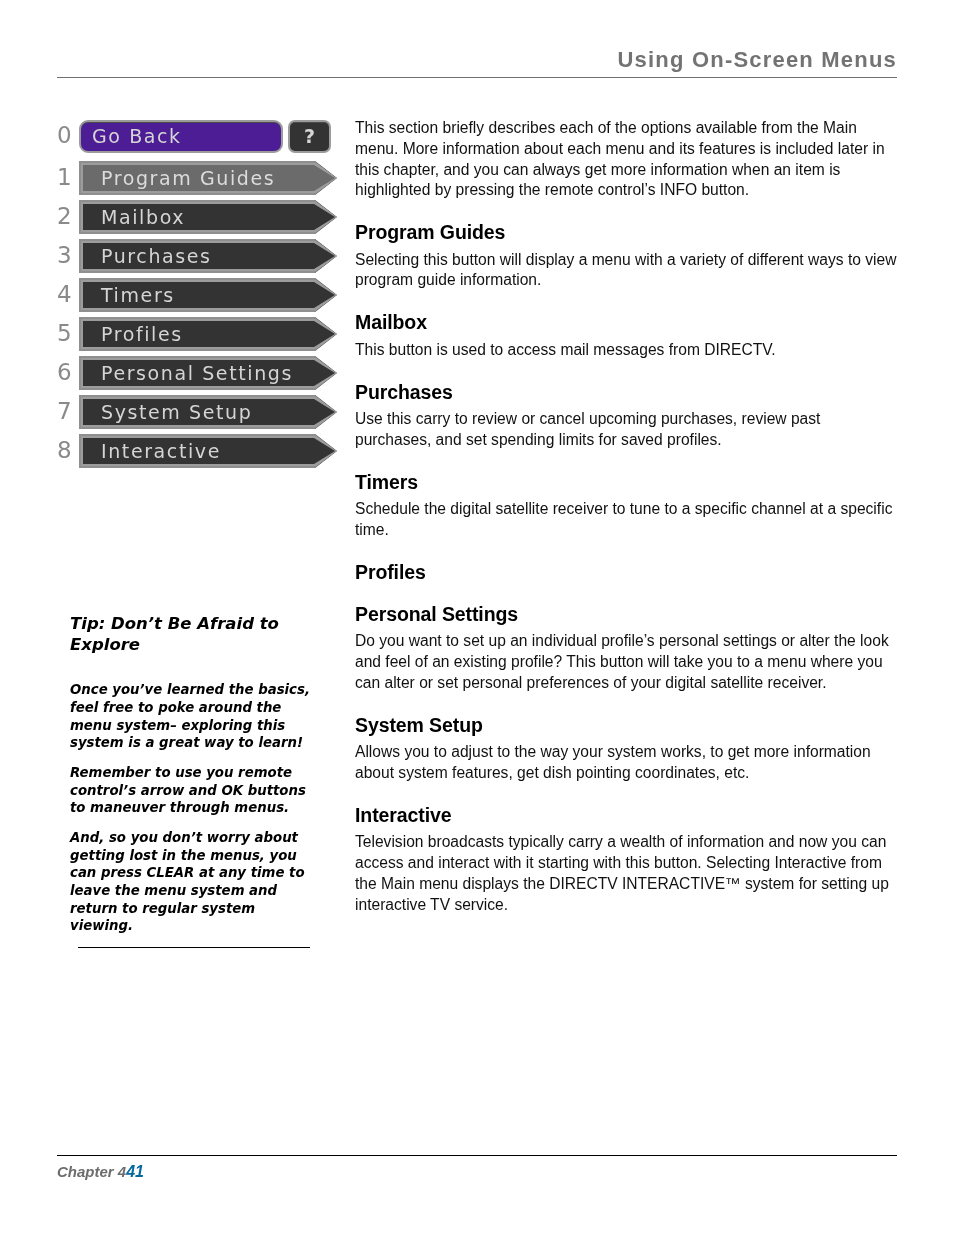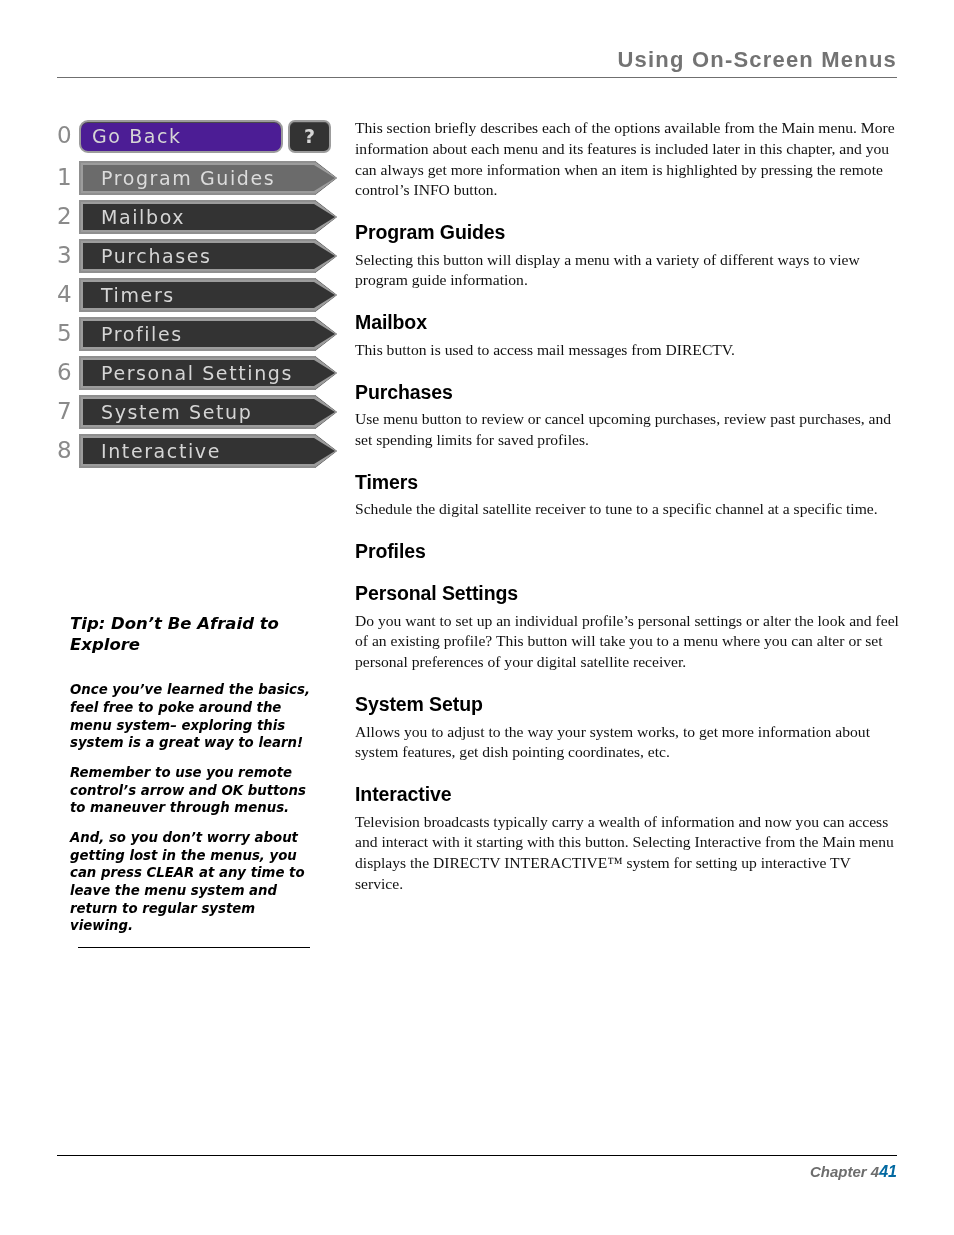--- a/index.html
+++ b/index.html
@@ -203,21 +203,21 @@
   #right-column .section-heading {
     font-family: "Liberation Sans", sans-serif;
     font-weight: bold;
     font-size: 19.5px;
     color: #000;
     line-height: 1.15;
     margin: 20px 0 6px 0;
     letter-spacing: -0.1px;
   }
   #right-column .body-para {
-    font-family: Liberation Serif, serif;
+    font-family: Liberation Sans, sans-serif;
     font-size: 15.6px;
     color: #111;
     line-height: 1.335;
     margin: 0;
     text-align: left;
   }
 
   
   #page-footer {
     position: absolute;
@@ -225,21 +225,21 @@
     top: 1155px;
     width: 840px;
   }
   #page-footer .footer-rule {
     border-top: 1.4px solid #000000;
     width: 100%;
     margin-bottom: 7px;
   }
   #page-footer .footer-inner {
     display: flex;
-    justify-content: flex-end;
+    justify-content: flex-start;
     align-items: baseline;
     font-family: "Liberation Sans", sans-serif;
     font-style: italic;
     font-weight: bold;
     font-size: 15px;
   }
   #page-footer .chapter-label { color: #6d6d6d; }
   #page-footer .page-number { color: #0369a1; font-size: 16px; }
 </style>
 </head>
@@ -353,21 +353,21 @@
 
   <p class="body-para">This section briefly describes each of the options available from the Main menu. More information about each menu and its features is included later in this chapter, and you can always get more information when an item is highlighted by pressing the remote control’s INFO button.</p>
 
   <h2 class="section-heading">Program Guides</h2>
   <p class="body-para">Selecting this button will display a menu with a variety of different ways to view program guide information.</p>
 
   <h2 class="section-heading">Mailbox</h2>
   <p class="body-para">This button is used to access mail messages from DIRECTV.</p>
 
   <h2 class="section-heading">Purchases</h2>
-  <p class="body-para">Use menu button to review or cancel upcoming purchases, review past purchases, and set spending limits for saved profiles.</p>
+  <p class="body-para">Use this carry to review or cancel upcoming purchases, review past purchases, and set spending limits for saved profiles.</p>
 
   <h2 class="section-heading">Timers</h2>
   <p class="body-para">Schedule the digital satellite receiver to tune to a specific channel at a specific time.</p>
 
   <h2 class="section-heading">Profiles</h2>
 
   <h2 class="section-heading">Personal Settings</h2>
   <p class="body-para">Do you want to set up an individual profile’s personal settings or alter the look and feel of an existing profile? This button will take you to a menu where you can alter or set personal preferences of your digital satellite receiver.</p>
 
   <h2 class="section-heading">System Setup</h2>

